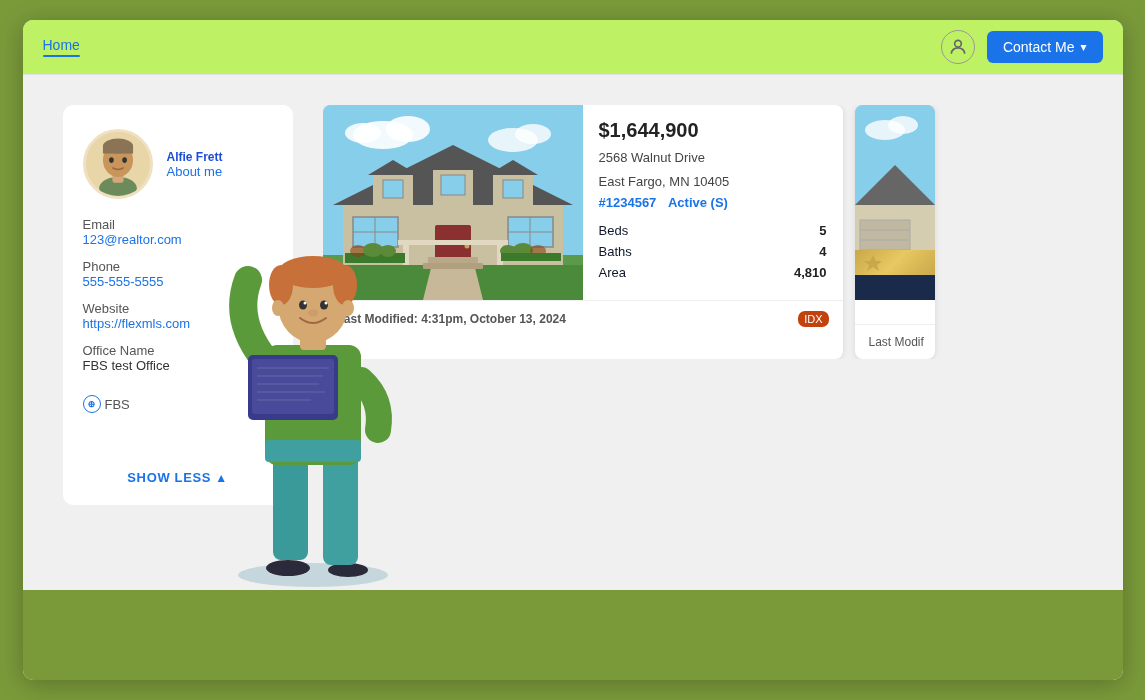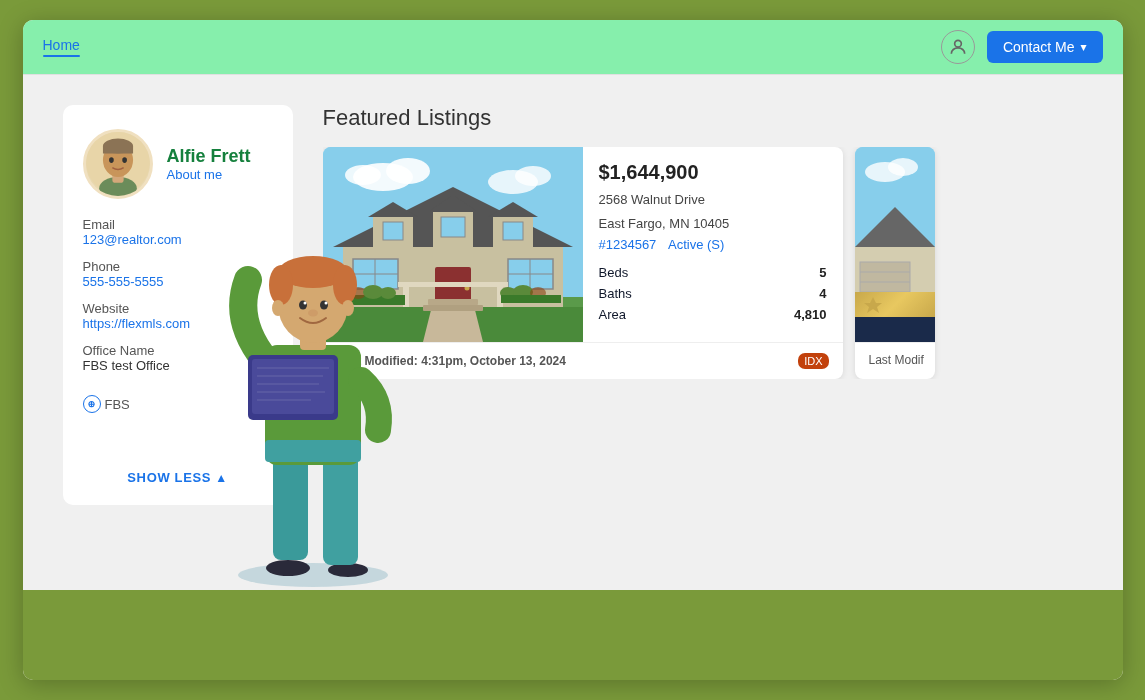--- a/index.html
+++ b/index.html
@@ -20,21 +20,21 @@
       background: #f5f5f5;
       border-radius: 10px;
       box-shadow: 0 4px 24px rgba(0,0,0,0.25);
       overflow: hidden;
       display: flex;
       flex-direction: column;
     }
 
     
     .nav-bar {
-      background: #86efac;
+      background: #bef264;
       border-bottom: 1px solid #e0e0e0;
       display: flex;
       align-items: center;
       justify-content: space-between;
       padding: 0 20px;
       height: 55px;
       flex-shrink: 0;
     }
 
     .nav-left {
@@ -134,23 +134,23 @@
       flex-shrink: 0;
       background: #e8d8b0;
       border: 3px solid #f0e0c0;
       display: flex;
       align-items: flex-end;
       justify-content: center;
     }
 
     
     .agent-info-name {
-      font-size: 18px;
+      font-size: 12px;
       font-weight: 700;
-      color: #15803d;
+      color: #1d4ed8;
       text-align: right;
     }
 
     .agent-about {
       color: #1a73e8;
       font-size: 13px;
       cursor: pointer;
     }
 
     .agent-details {
@@ -275,20 +275,21 @@
       font-size: 13px;
       color: #444;
       line-height: 1.5;
       margin-bottom: 4px;
     }
 
     .listing-mls {
       font-size: 13px;
       color: #1a73e8;
       margin-bottom: 10px;
+      font-weight: bold;
     }
 
     .listing-stats {
       width: 100%;
       border-collapse: collapse;
     }
 
     .listing-stats tr td {
       font-size: 13px;
       padding: 3px 0;
@@ -344,20 +345,21 @@
       overflow: hidden;
     }
 
     .listing-card-partial-footer {
       border-top: 1px solid #eee;
       padding: 10px 14px;
       font-size: 12px;
       color: #555;
       white-space: nowrap;
       overflow: hidden;
+      margin-top: 24px;
     }
 
     
     .realtor-figure {
       position: absolute;
       bottom: 0;
       left: 170px;
       width: 240px;
       height: 430px;
       z-index: 3;
@@ -463,21 +465,20 @@
         <span>FBS</span>
       </div>
 
       <button class="show-less-btn">
         <span>SHOW LESS</span>
         <span style="font-size:12px;">▲</span>
       </button>
     </div>
 
     <div class="listings-section">
-      <div class="listings-title">Featured Listings</div>
 
       <div class="listings-row">
 
         <div class="listing-card">
           <div class="listing-card-body">
 
             <div class="listing-image">
               <svg width="260" height="195" viewBox="0 0 260 195" xmlns="http://www.w3.org/2000/svg">
 
                 <rect width="260" height="195" fill="#87CEEB"></rect>

